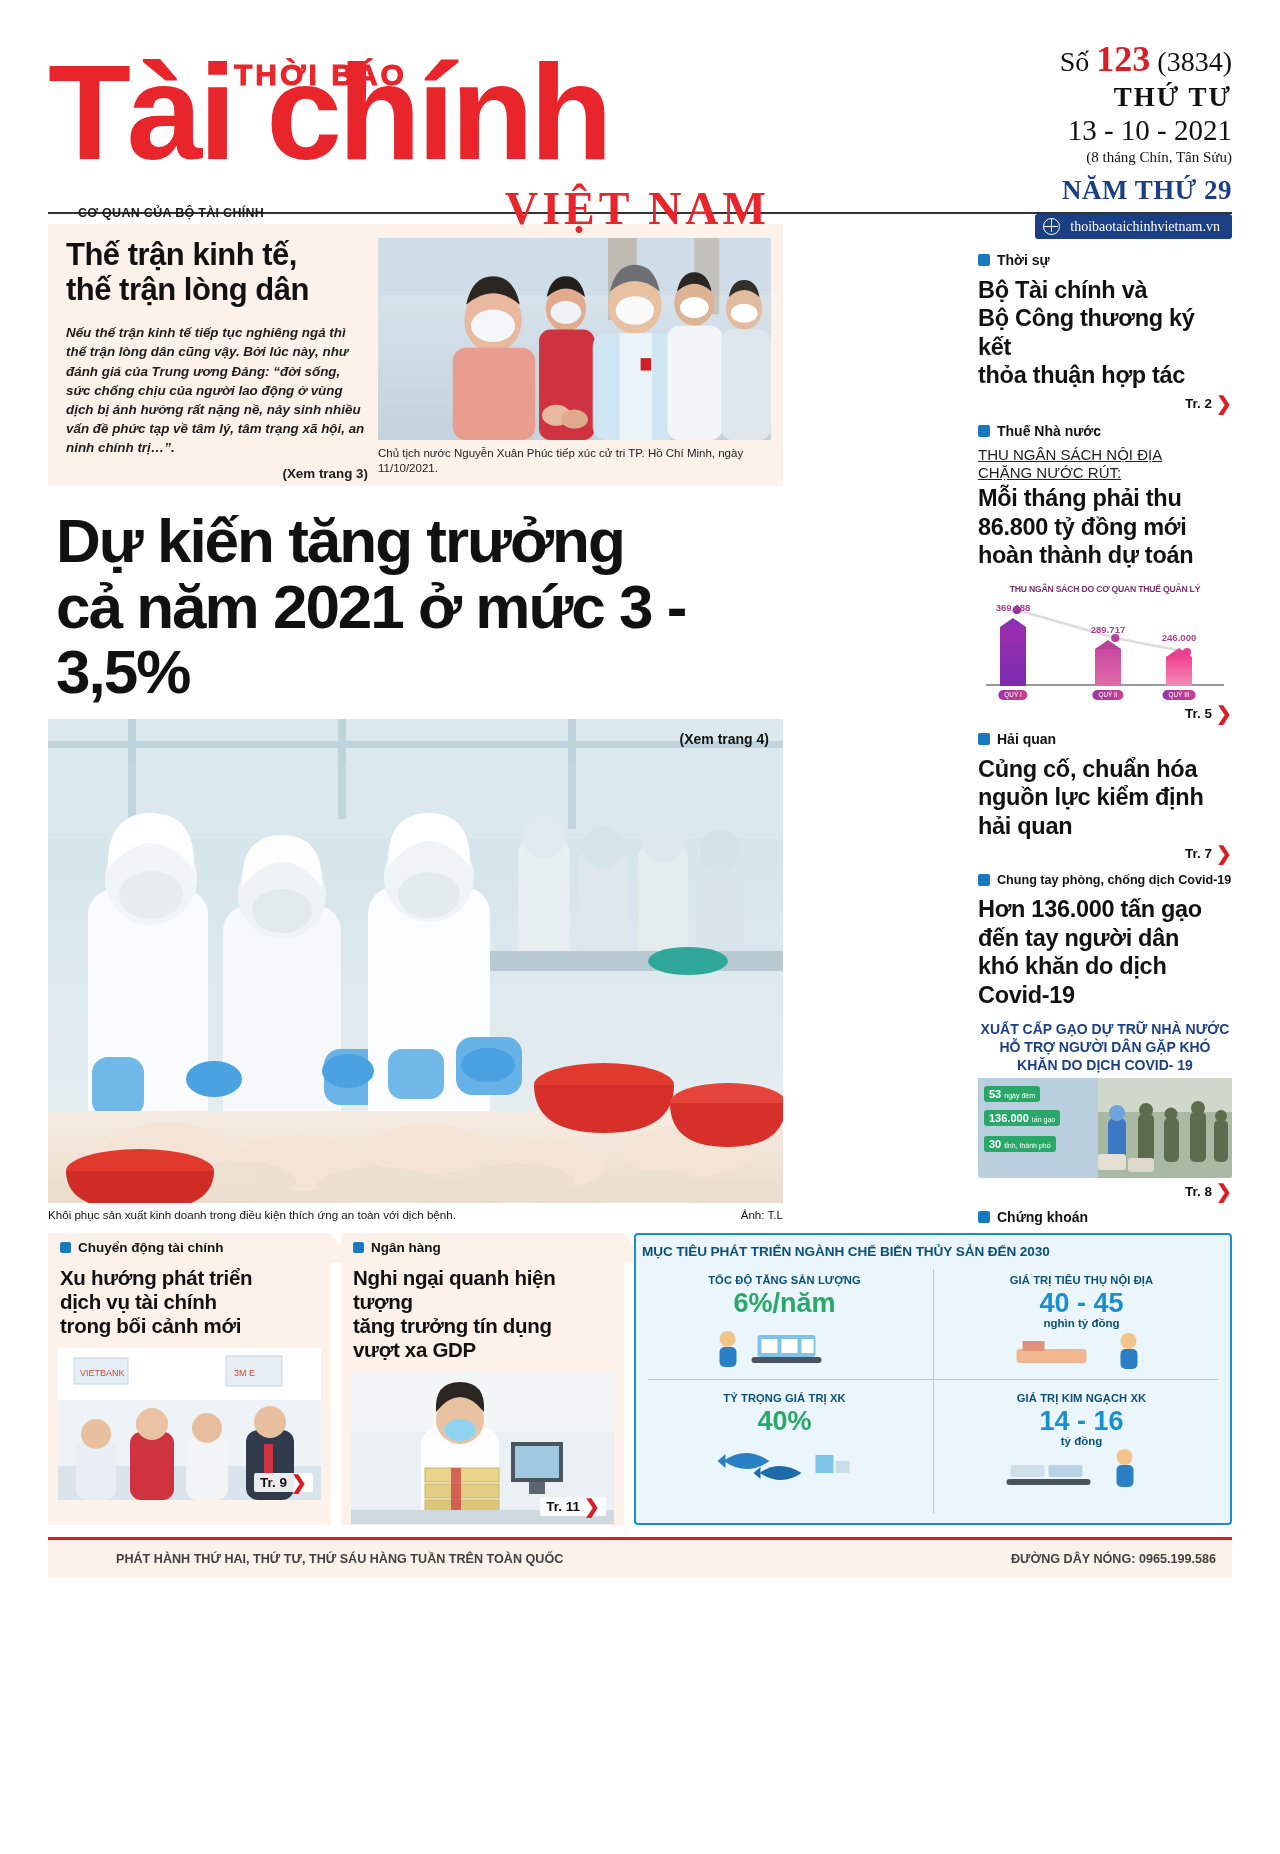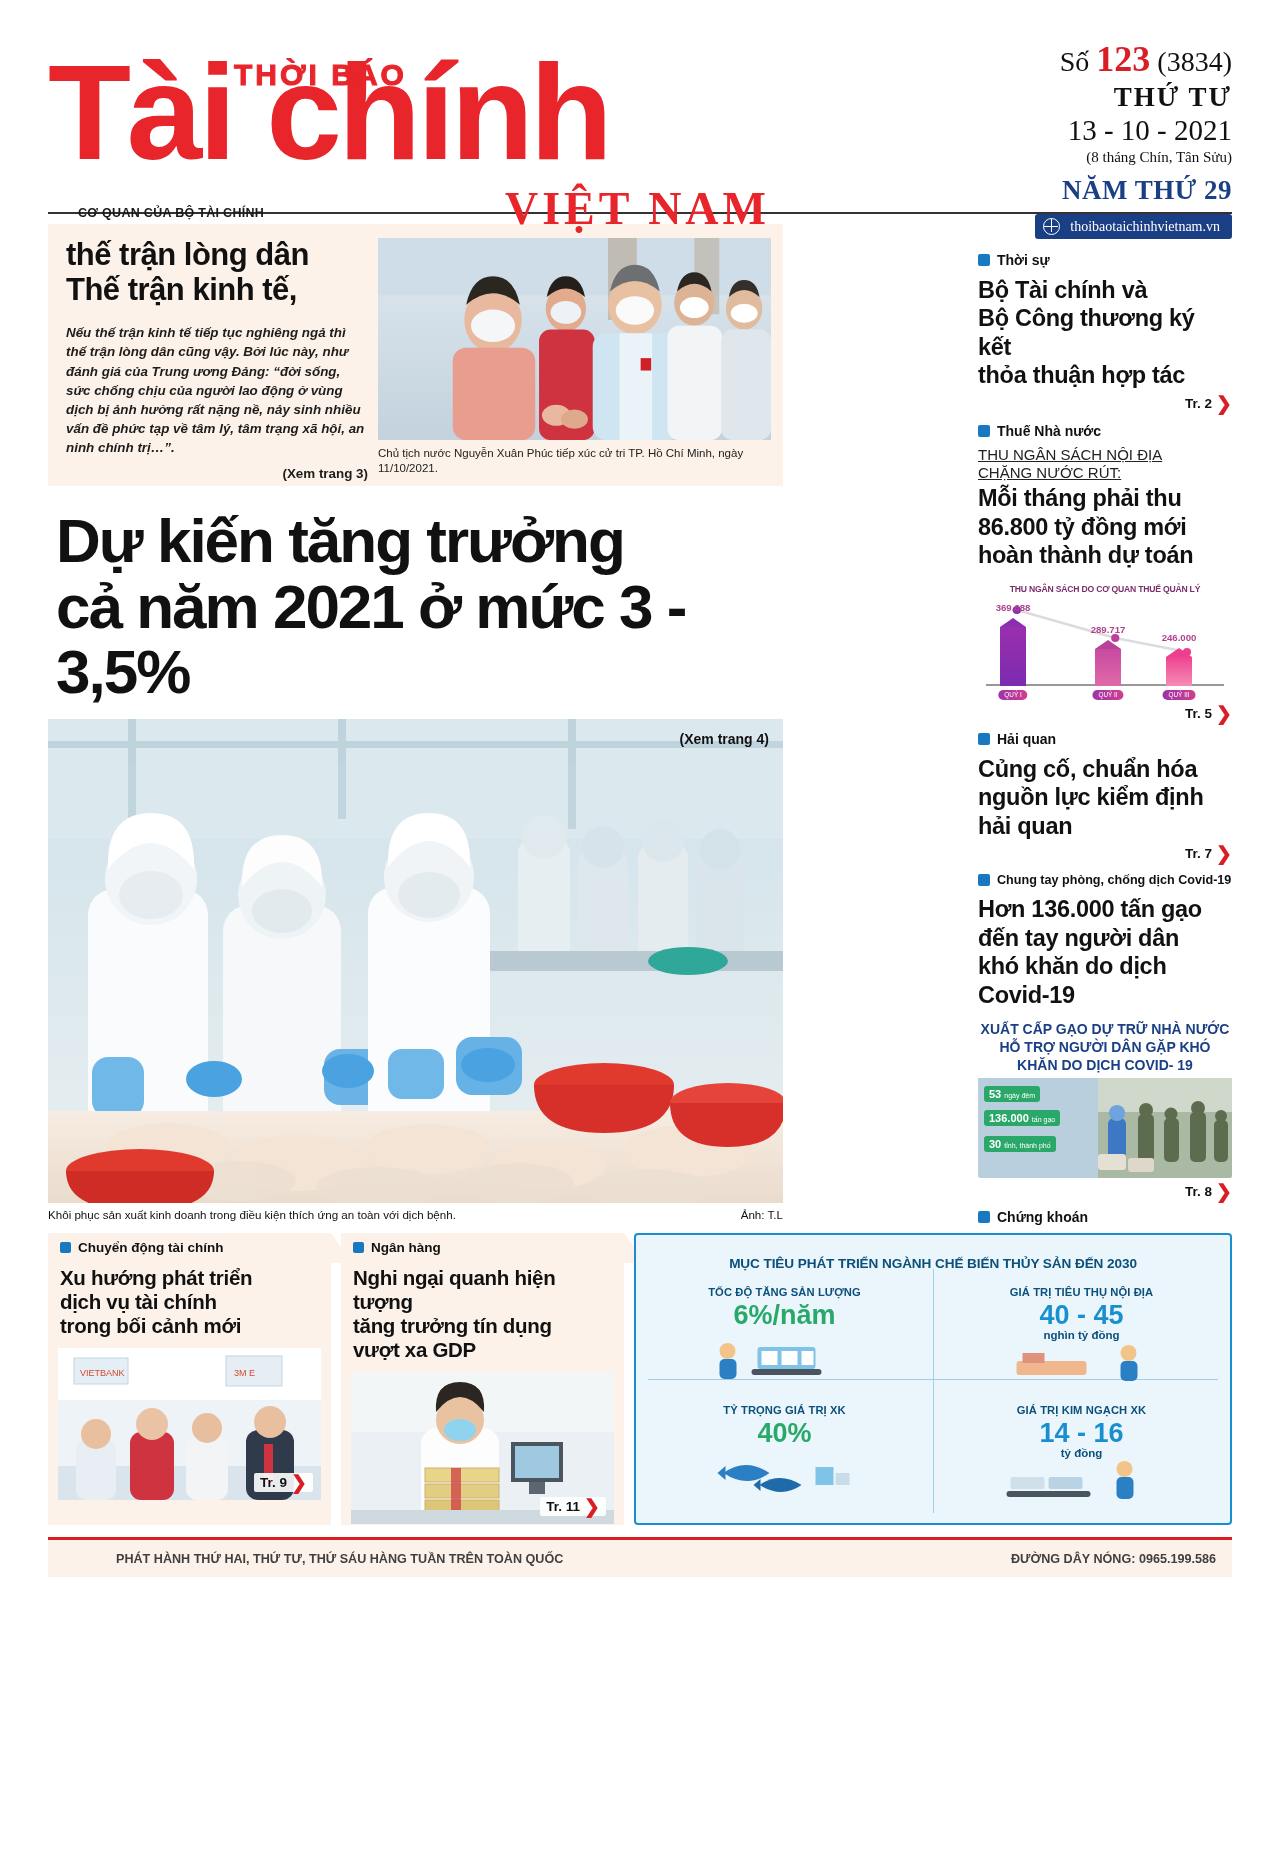--- a/index.html
+++ b/index.html
@@ -119,21 +119,21 @@
   }
   .panel-title { font-size: 20.5px; font-weight: bold; line-height: 1.17; padding: 6px 12px 0 12px; letter-spacing:-0.3px;}
   .panel-photo { height: 152px; margin: 10px 10px 0 10px; position: relative;
     background: linear-gradient(150deg,#d6e4ef,#eef3f6 45%,#cfdbe6); }
   .panel-tr { position: absolute; right: 8px; bottom: 8px; background: rgba(255,255,255,0.9); padding: 2px 6px; border-radius:2px;}
 
   .infog {
     flex: 1; background: #eaf6fb; border: 2px solid #1a8fd0; border-radius: 4px;
     position: relative; overflow: hidden;
   }
-  .infog-title { text-align: center; font-size: 13.6px; font-weight: bold; color: #0b4f7a; padding: 21px 6px 7px; letter-spacing:-0.1px;}
+  .infog-title { text-align: left; font-size: 13.6px; font-weight: bold; color: #0b4f7a; padding: 9px 6px 7px; letter-spacing:-0.1px;}
   .infog-grid { display: grid; grid-template-columns: 1fr 1fr; grid-template-rows: 1fr 1fr; height: 236px; }
   .cell { position: relative; padding: 8px 8px 0; }
   .cell-label { font-size: 11.2px; font-weight: bold; color: #0b4f7a; text-align: center; letter-spacing: 0.1px;}
   .cell-val { font-size: 27px; font-weight: bold; color: #1a8fd0; text-align: center; margin-top: 4px; line-height:1; }
   .cell-val.green { color: #2aa86a; }
   .cell-unit { font-size: 11.5px; color: #0b4f7a; text-align: center; font-weight: bold;}
   .vline { position: absolute; left: 50%; top: 34px; bottom: 10px; width: 1px; background: #9fd0e8; }
   .hline { position: absolute; left: 12px; right: 12px; top: 50%; height: 1px; background: #9fd0e8; }
 
   
@@ -191,22 +191,22 @@
       </div>
     </div>
   </div>
   <div class="rule"></div>
 
   <div class="topband">
 
     <div class="lead">
       <div class="lead-text">
         <div class="lead-title">
+          <div>Thế trận kinh tế,</div>
           <div>thế trận lòng dân</div>
-          <div>Thế trận kinh tế,</div>
         </div>
         <div class="lead-body">Nếu thế trận kinh tế tiếp tục nghiêng ngả thì thế trận lòng dân cũng vậy. Bởi lúc này, như đánh giá của Trung ương Đảng: “đời sống, sức chống chịu của người lao động ở vùng dịch bị ảnh hưởng rất nặng nề, nảy sinh nhiều vấn đề phức tạp về tâm lý, tâm trạng xã hội, an ninh chính trị…”.</div>
         <div class="lead-body xem-trang">(Xem trang 3)</div>
       </div>
       <div class="lead-photo-wrap">
         <div class="photo lead-photo">
           <svg width="100%" height="100%" viewBox="0 0 410 212" preserveAspectRatio="none">
             <defs>
               <linearGradient id="bgp" x1="0" y1="0" x2="0" y2="1">
                 <stop offset="0" stop-color="#dfe9f0"></stop>

